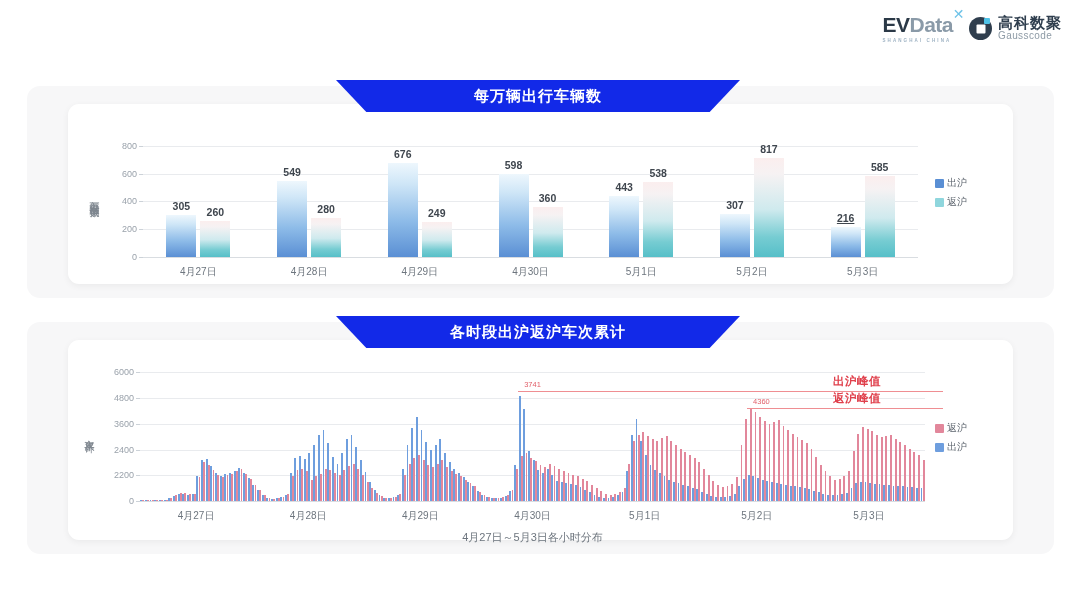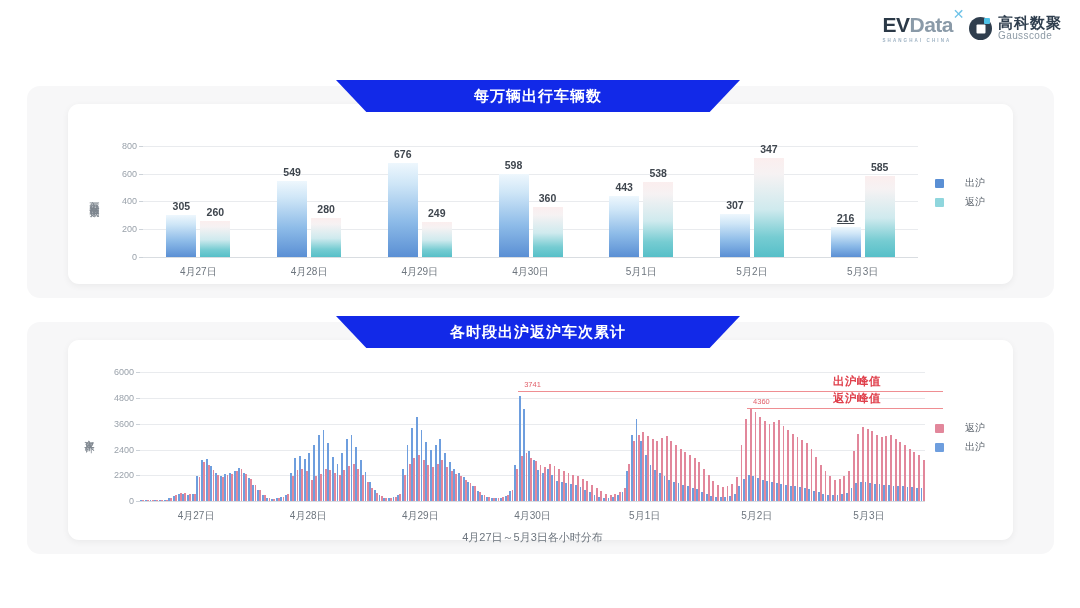--- a/index.html
+++ b/index.html
@@ -106,21 +106,21 @@
   .bar{ position:absolute; bottom:0; }
   .bar.out{ background:linear-gradient(to bottom,#eef7fd 0%,#cfe6f7 22%,#8dbbe8 62%,#5a8fd4 100%); }
   .bar.back{ background:linear-gradient(to bottom,#fbeeee 0%,#f6f2f3 16%,#cfeaee 52%,#76ccd2 80%,#56bfc8 100%); }
   .barval{
     position:absolute; transform:translateX(-50%);
     font-size:10.5px; color:#3f464e; font-weight:600; white-space:nowrap;
   }
 
   
   .legend{ position:absolute; font-size:10px; color:#5d656e; }
-  .legend .row{ display:flex; align-items:center; gap:21px; margin-bottom:5px;font-family:Liberation Serif, serif; }
+  .legend .row{ display:flex; align-items:center; gap:3px; margin-bottom:5px;font-family:Liberation Serif, serif; }
   .swatch{ width:9px;height:9px;border-radius:1px; flex:0 0 auto;}
 
   
   .hbar{ position:absolute; bottom:0; }
   .hbar.b{ background:#6e9ede; }
   .hbar.p{ background:#e2879b; }
 
   
   .annline{ position:absolute; height:1px; background:#ef8e92; }
   .annval{
@@ -198,21 +198,21 @@
     <div class="barval" style="left: 404.5px; top: 53.0235px;">360</div>
     <div class="xtick" style="left: 387.5px; top: 126px;">4月30日</div>
     <div class="bar out" style="left: 466.214px; width: 30px; height: 61.4988px;"></div>
     <div class="barval" style="left: 481.214px; top: 41.5012px;">443</div>
     <div class="bar back" style="left: 500.214px; width: 30px; height: 74.6871px;"></div>
     <div class="barval" style="left: 515.214px; top: 28.3129px;">538</div>
     <div class="xtick" style="left: 498.214px; top: 126px;">5月1日</div>
     <div class="bar out" style="left: 576.929px; width: 30px; height: 42.6188px;"></div>
     <div class="barval" style="left: 591.929px; top: 60.3812px;">307</div>
     <div class="bar back" style="left: 610.929px; width: 30px; height: 98.8424px;"></div>
-    <div class="barval" style="left: 625.929px; top: 4.15765px;">347</div>
+    <div class="barval" style="left: 625.929px; top: 4.15765px;">817</div>
     <div class="xtick" style="left: 608.929px; top: 126px;">5月2日</div>
     <div class="bar out" style="left: 687.643px; width: 30px; height: 29.9859px;"></div>
     <div class="barval" style="left: 702.643px; top: 73.0141px; text-decoration: underline;">216</div>
     <div class="bar back" style="left: 721.643px; width: 30px; height: 81.2118px;"></div>
     <div class="barval" style="left: 736.643px; top: 21.7882px;">585</div>
     <div class="xtick" style="left: 719.643px; top: 126px;">5月3日</div>
   </div>
 <div class="legend" id="legend1" style="left: 935px; top: 176px;">
     <div class="row">
       <div class="swatch" style="background: rgb(90, 143, 212);"></div>

